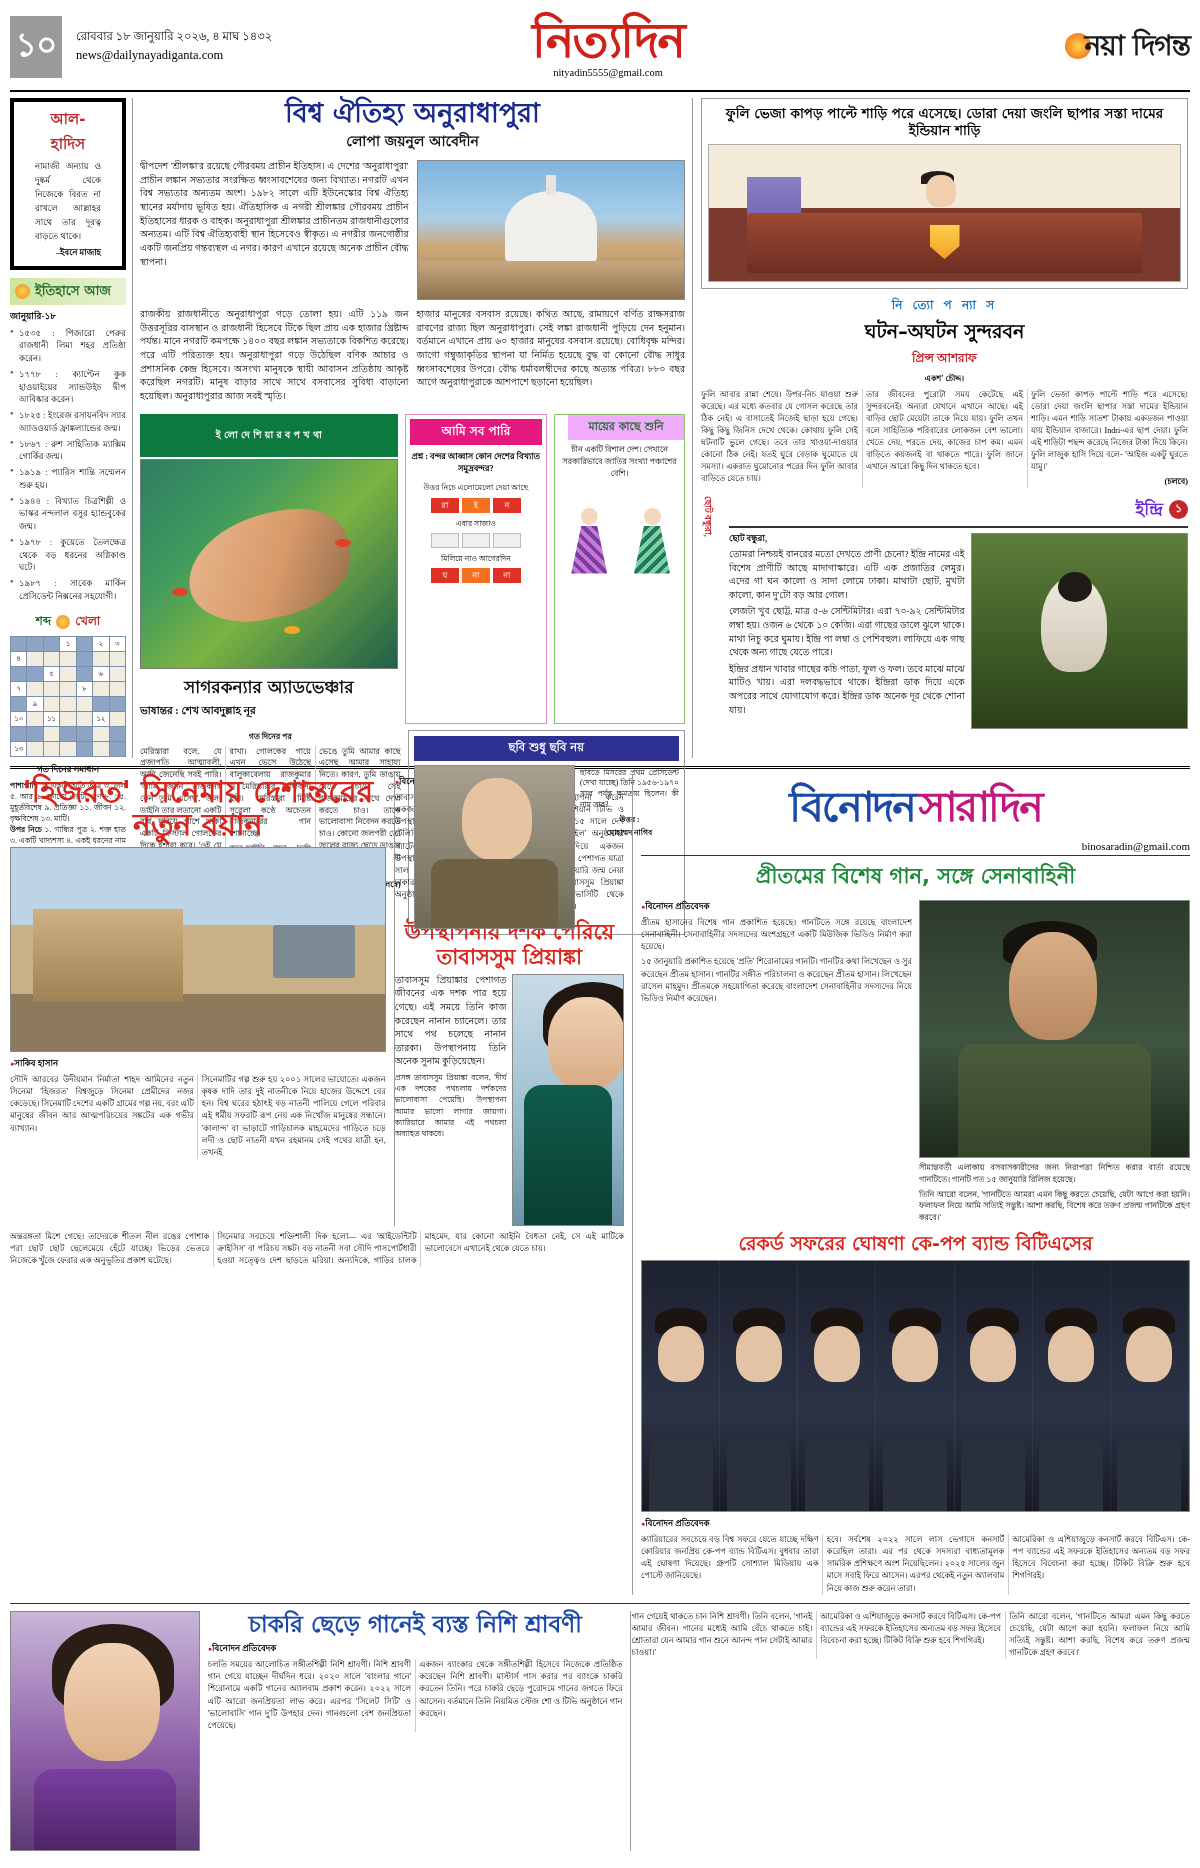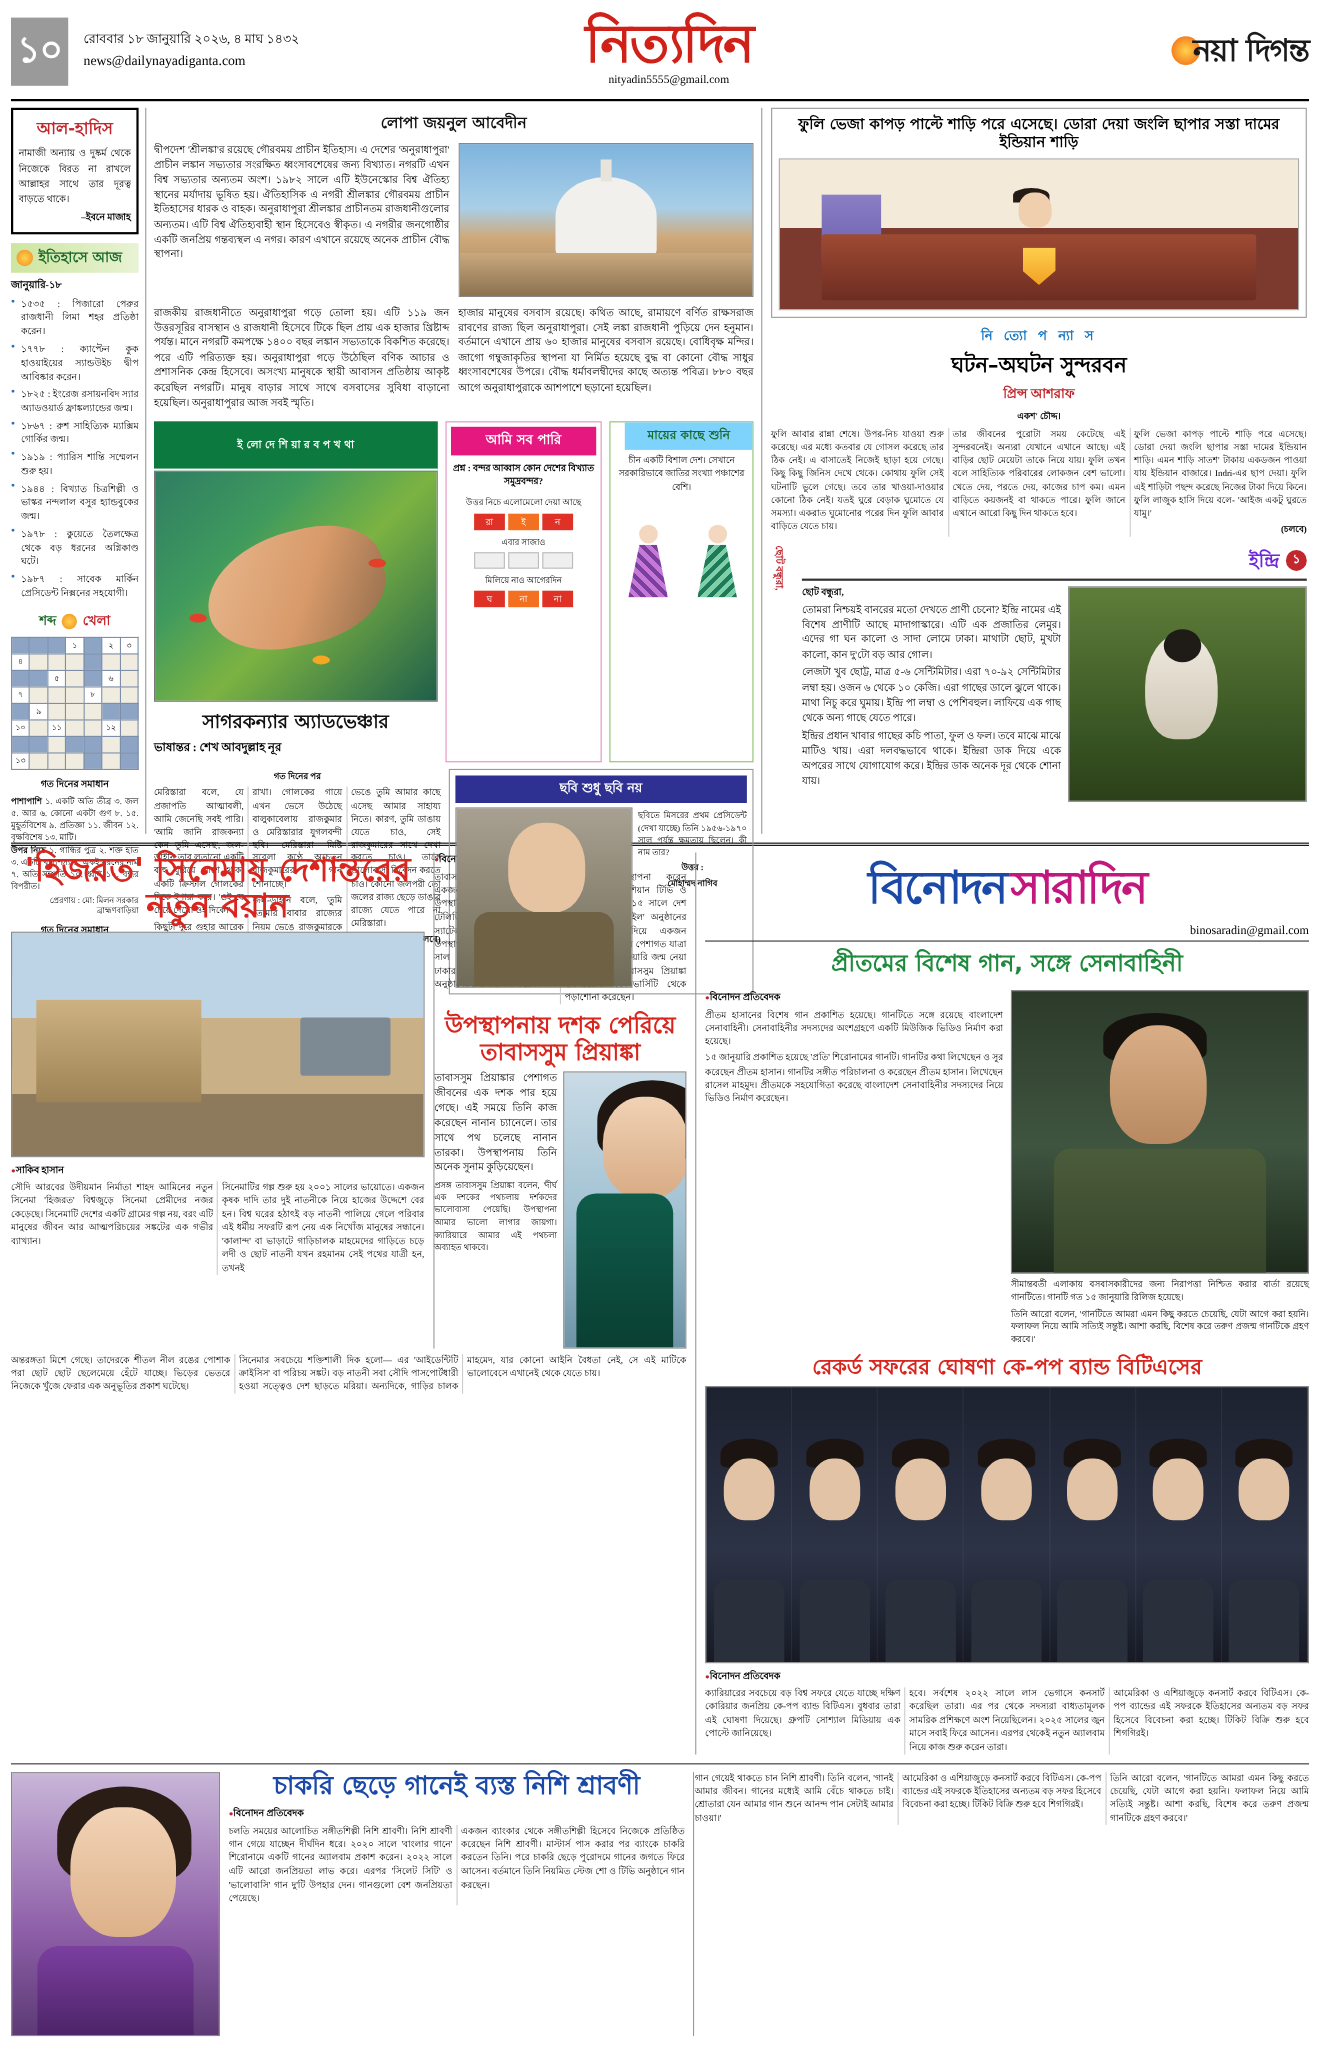--- a/index.html
+++ b/index.html
@@ -43,21 +43,21 @@
   .body-txt { font-size: 9.2px; line-height: 1.48; text-align: justify; }
   .body-txt p { margin-bottom: 3px; }
 
   
   .top-wrap { display: flex; gap: 0; margin-top: 6px; height: 660px; }
   .col-left { width: 122px; padding-right: 6px; }
   .col-mid  { width: 560px; padding: 0 7px; }
   .col-right{ width: 496px; padding-left: 8px; }
 
   
-  .hadis-box { border: 2px solid #000000; padding: 5px 5px 6px; }
+  .hadis-box { border: 4px solid #000000; padding: 5px 21px 6px; }
   .hadis-title { color: #c1272d; font-size: 15px; font-weight: bold; text-align: center;
                  font-family: "DejaVu Sans", sans-serif; margin-bottom: 3px; }
   .hadis-body { font-size: 8.6px; line-height: 1.62; text-align: justify; }
   .hadis-src { font-size: 8.4px; font-weight: bold; text-align: right; margin-top: 2px; }
 
   
   .hist-head { background: linear-gradient(to right,#cde5a0,#e8f3d4);
                display: flex; align-items: center; gap: 5px; padding: 3px 5px; margin-top: 8px; }
   .hist-dot { width: 15px; height: 15px; border-radius: 50%;
               background: radial-gradient(circle,#ffd24d,#f08a20); flex: 0 0 auto; }
@@ -129,21 +129,21 @@
   .quiz-q { font-size:8.3px; font-weight:bold; text-align:center; margin:6px 2px; line-height:1.45; }
   .quiz-sub { font-size:7.8px; text-align:center; margin-bottom:4px; }
   .quiz-row { display:flex; gap:3px; justify-content:center; margin-bottom:4px; }
   .qcell { width:28px;height:15px; background:#f37021; color:#fff; font-size:8px;
            display:flex;align-items:center;justify-content:center; }
   .qcell.r { background:#e03127; }
   .qcell.e { background:#efefef; color:#000; border:1px solid #bbb; }
   .quiz-lbl { font-size:7.6px; text-align:center; margin-bottom:3px; }
 
   .mother-box { width: 136px; border:1px solid #8dc06a; }
-  .mother-head { background:#7dd3fc; color:#1d6b2e; text-align:center; font-size:11px;
+  .mother-head { background:#f0abfc; color:#1d6b2e; text-align:center; font-size:11px;
                  font-weight:bold; padding:3px; font-family:"DejaVu Sans",sans-serif;margin-left:13px; }
   .mother-txt { font-size:8px; padding:4px 4px 2px; line-height:1.5; text-align:center; }
   .mother-art { height: 96px; position:relative; }
   .girl { position:absolute; bottom:4px; width:40px; }
   .girl .head{ width:17px;height:17px;border-radius:50%;background:#f3d7bf;margin:0 auto; }
   .girl .dress{ width:36px;height:48px;margin:1px auto 0;
                 background: repeating-linear-gradient(45deg,#7b3fa0 0 4px,#c678d6 4px 8px);
                 clip-path: polygon(28% 0,72% 0,100% 100%,0 100%); }
 
   
@@ -507,20 +507,21 @@
               <td>অ</td>
               <td>হা</td>
               <td class="fil"></td>
               <td class="fil"></td>
             </tr>
       </tbody>
         </table>
     </div>
 
     <div class="col-mid col-rule">
+      <div class="feat-title">বিশ্ব ঐতিহ্য অনুরাধাপুরা</div>
       <div class="feat-byline">লোপা জয়নুল আবেদীন</div>
 
       <div style="display:flex; gap:8px;">
         <div style="width:50%;" class="body-txt">
           <p>দ্বীপদেশ 'শ্রীলঙ্কা'র রয়েছে গৌরবময় প্রাচীন ইতিহাস। এ দেশের 'অনুরাধাপুরা' প্রাচীন লঙ্কান সভ্যতার সংরক্ষিত ধ্বংসাবশেষের জন্য বিখ্যাত। নগরটি এখন বিশ্ব সভ্যতার অন্যতম অংশ। ১৯৮২ সালে এটি ইউনেস্কোর বিশ্ব ঐতিহ্য স্থানের মর্যাদায় ভূষিত হয়। ঐতিহাসিক এ নগরী শ্রীলঙ্কার গৌরবময় প্রাচীন ইতিহাসের ধারক ও বাহক। অনুরাধাপুরা শ্রীলঙ্কার প্রাচীনতম রাজধানীগুলোর অন্যতম। এটি বিশ্ব ঐতিহ্যবাহী স্থান হিসেবেও স্বীকৃত। এ নগরীর জনগোষ্ঠীর একটি জনপ্রিয় গন্তব্যস্থল এ নগর। কারণ এখানে রয়েছে অনেক প্রাচীন বৌদ্ধ স্থাপনা।</p>
         </div>
         <div style="width:50%;">
           <div class="feat-photo">
             <div class="stupa"></div>
             <div class="photo-ground"></div>

